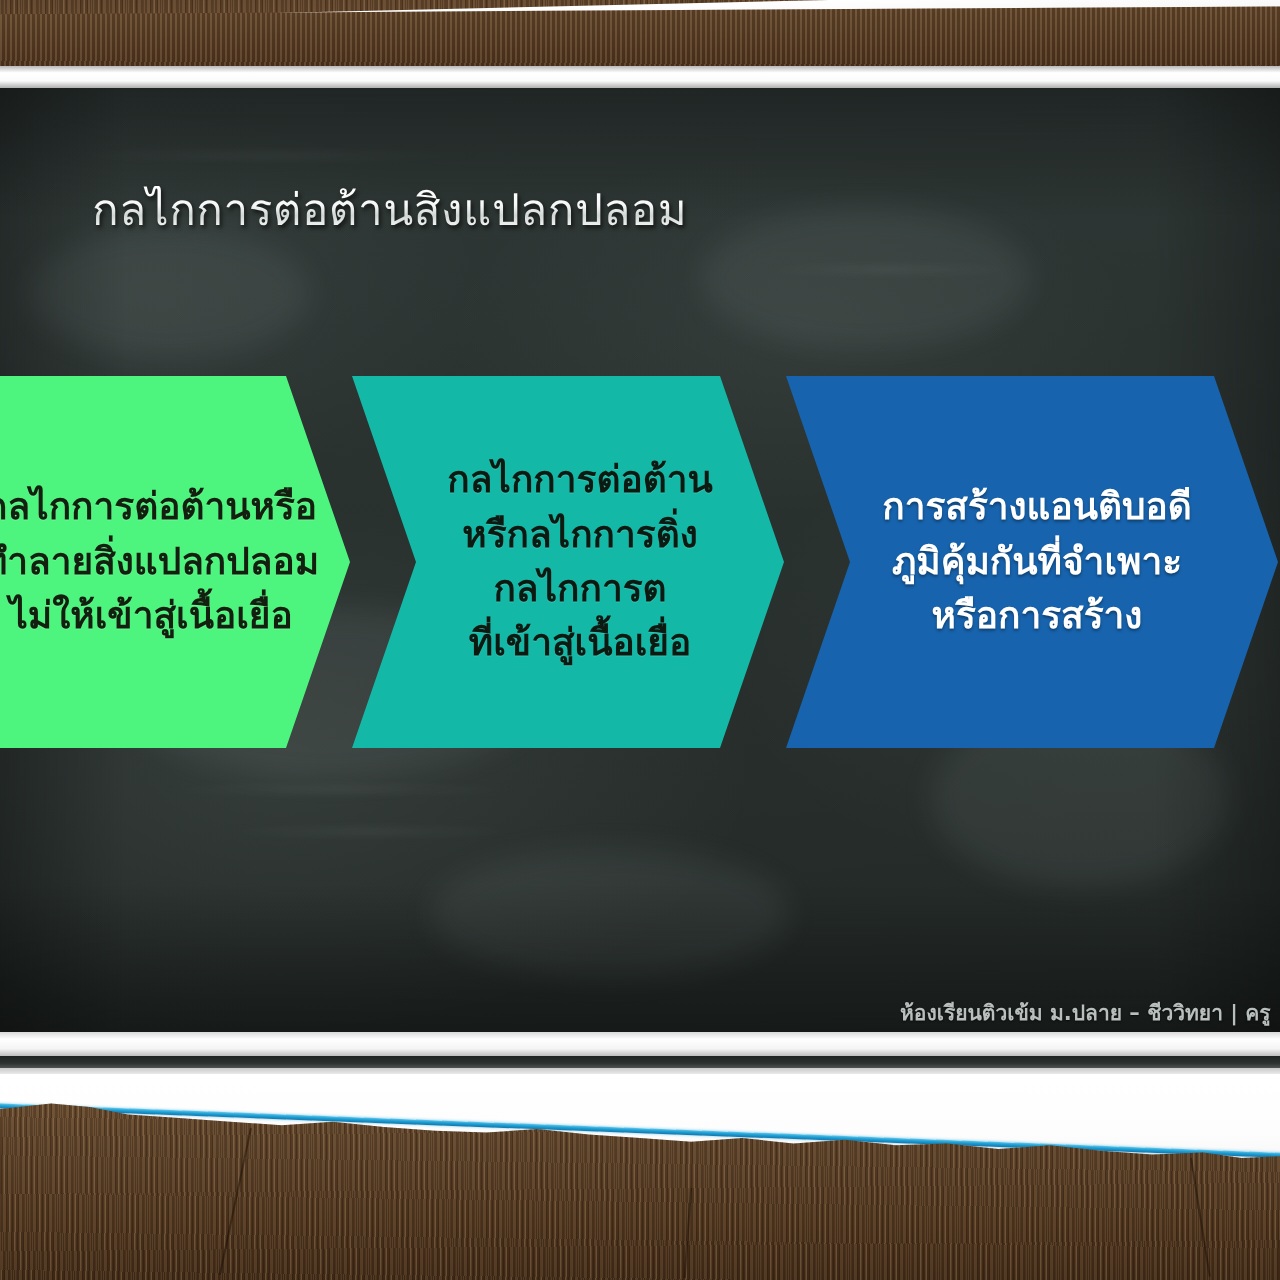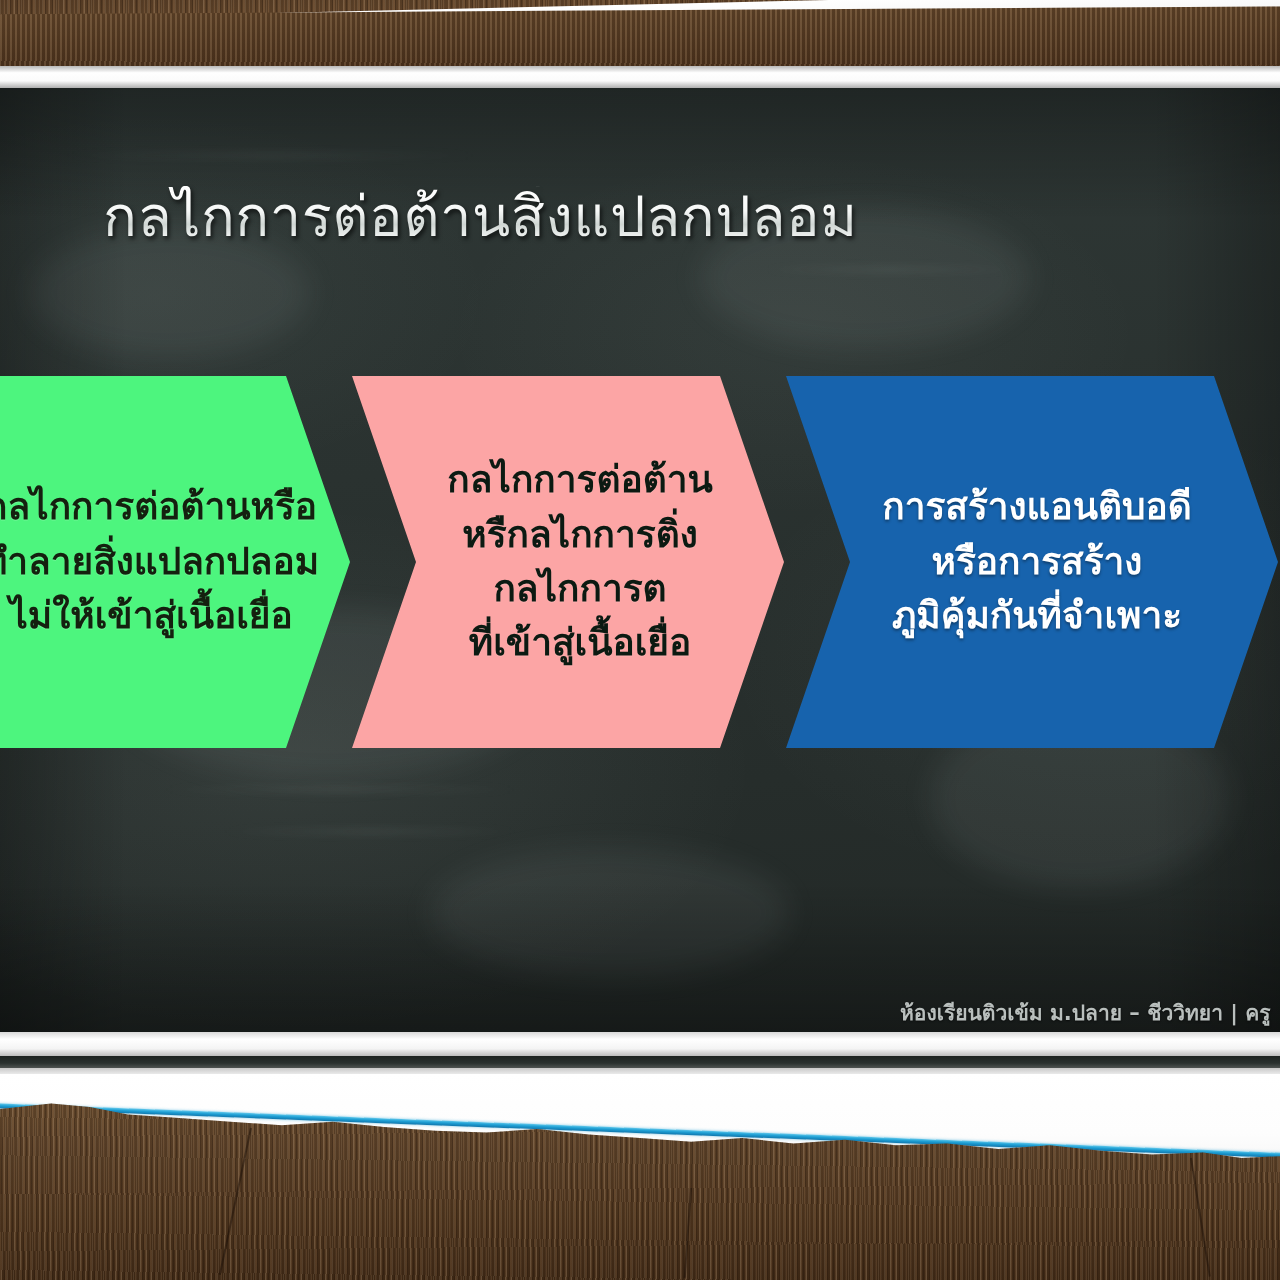--- a/index.html
+++ b/index.html
@@ -124,33 +124,32 @@
       linear-gradient(180deg, rgba(0,0,0,0.32) 0%, rgba(0,0,0,0) 14%, rgba(0,0,0,0) 84%, rgba(0,0,0,0.38) 100%),
       linear-gradient(90deg, rgba(0,0,0,0.26) 0%, rgba(0,0,0,0) 10%, rgba(0,0,0,0) 90%, rgba(0,0,0,0.26) 100%);
     pointer-events: none;
   }
 
   
   .title {
     position: absolute;
     left: 92px;
     top: 186px;
-    font-size: 56px;
+    font-size: 44px;
     line-height: 1.1;
     font-weight: 400;
     letter-spacing: 0.5px;
     white-space: nowrap;
     background: linear-gradient(180deg, #ffffff 0%, #f6f8f7 40%, #cfd6d3 62%, #f4f6f5 85%, #e6eae8 100%);
     -webkit-background-clip: text;
     background-clip: text;
     color: transparent;
     -webkit-text-fill-color: transparent;
     text-shadow: none;
     filter: drop-shadow(2px 3px 2px rgba(0,0,0,0.65));
-    margin-left: 11px;
   }
 
   
   .chev-row {
     position: absolute;
     left: 0;
     top: 376px;
     width: 1280px;
     height: 372px;
   }
@@ -316,34 +315,34 @@
   <div class="chev-row">
 
     <div class="chev chev-1" style="background: rgb(77, 245, 126);">
       <div class="chev-text">
         <span class="ln">กลไกการต่อต้านหรือ</span>
         <span class="ln">ทำลายสิ่งแปลกปลอม</span>
         <span class="ln">ไม่ให้เข้าสู่เนื้อเยื่อ</span>
       </div>
     </div>
 
-    <div class="chev chev-2" style="background: #fca5a5;">
+    <div class="chev chev-2" style="background: #14b8a6;">
       <div class="chev-text">
         <span class="ln">กลไกการต่อต้าน</span>
         <span class="ln">หรืกลไกการติ่ง</span>
         <span class="ln">กลไกการต</span>
         <span class="ln">ที่เข้าสู่เนื้อเยื่อ</span>
       </div>
     </div>
 
     <div class="chev chev-3" style="background: rgb(23, 99, 173);">
       <div class="chev-text">
         <span class="ln">การสร้างแอนติบอดี</span>
+        <span class="ln">ภูมิคุ้มกันที่จำเพาะ</span>
         <span class="ln">หรือการสร้าง</span>
-        <span class="ln">ภูมิคุ้มกันที่จำเพาะ</span>
       </div>
     </div>
 
   </div>
 
   <div class="credit">ห้องเรียนติวเข้ม ม.ปลาย – ชีววิทยา | ครู</div>
 
   <div class="frame-bottom"></div>
   <div class="frame-bottom-dark"></div>
   <div class="frame-bottom-2"></div>

